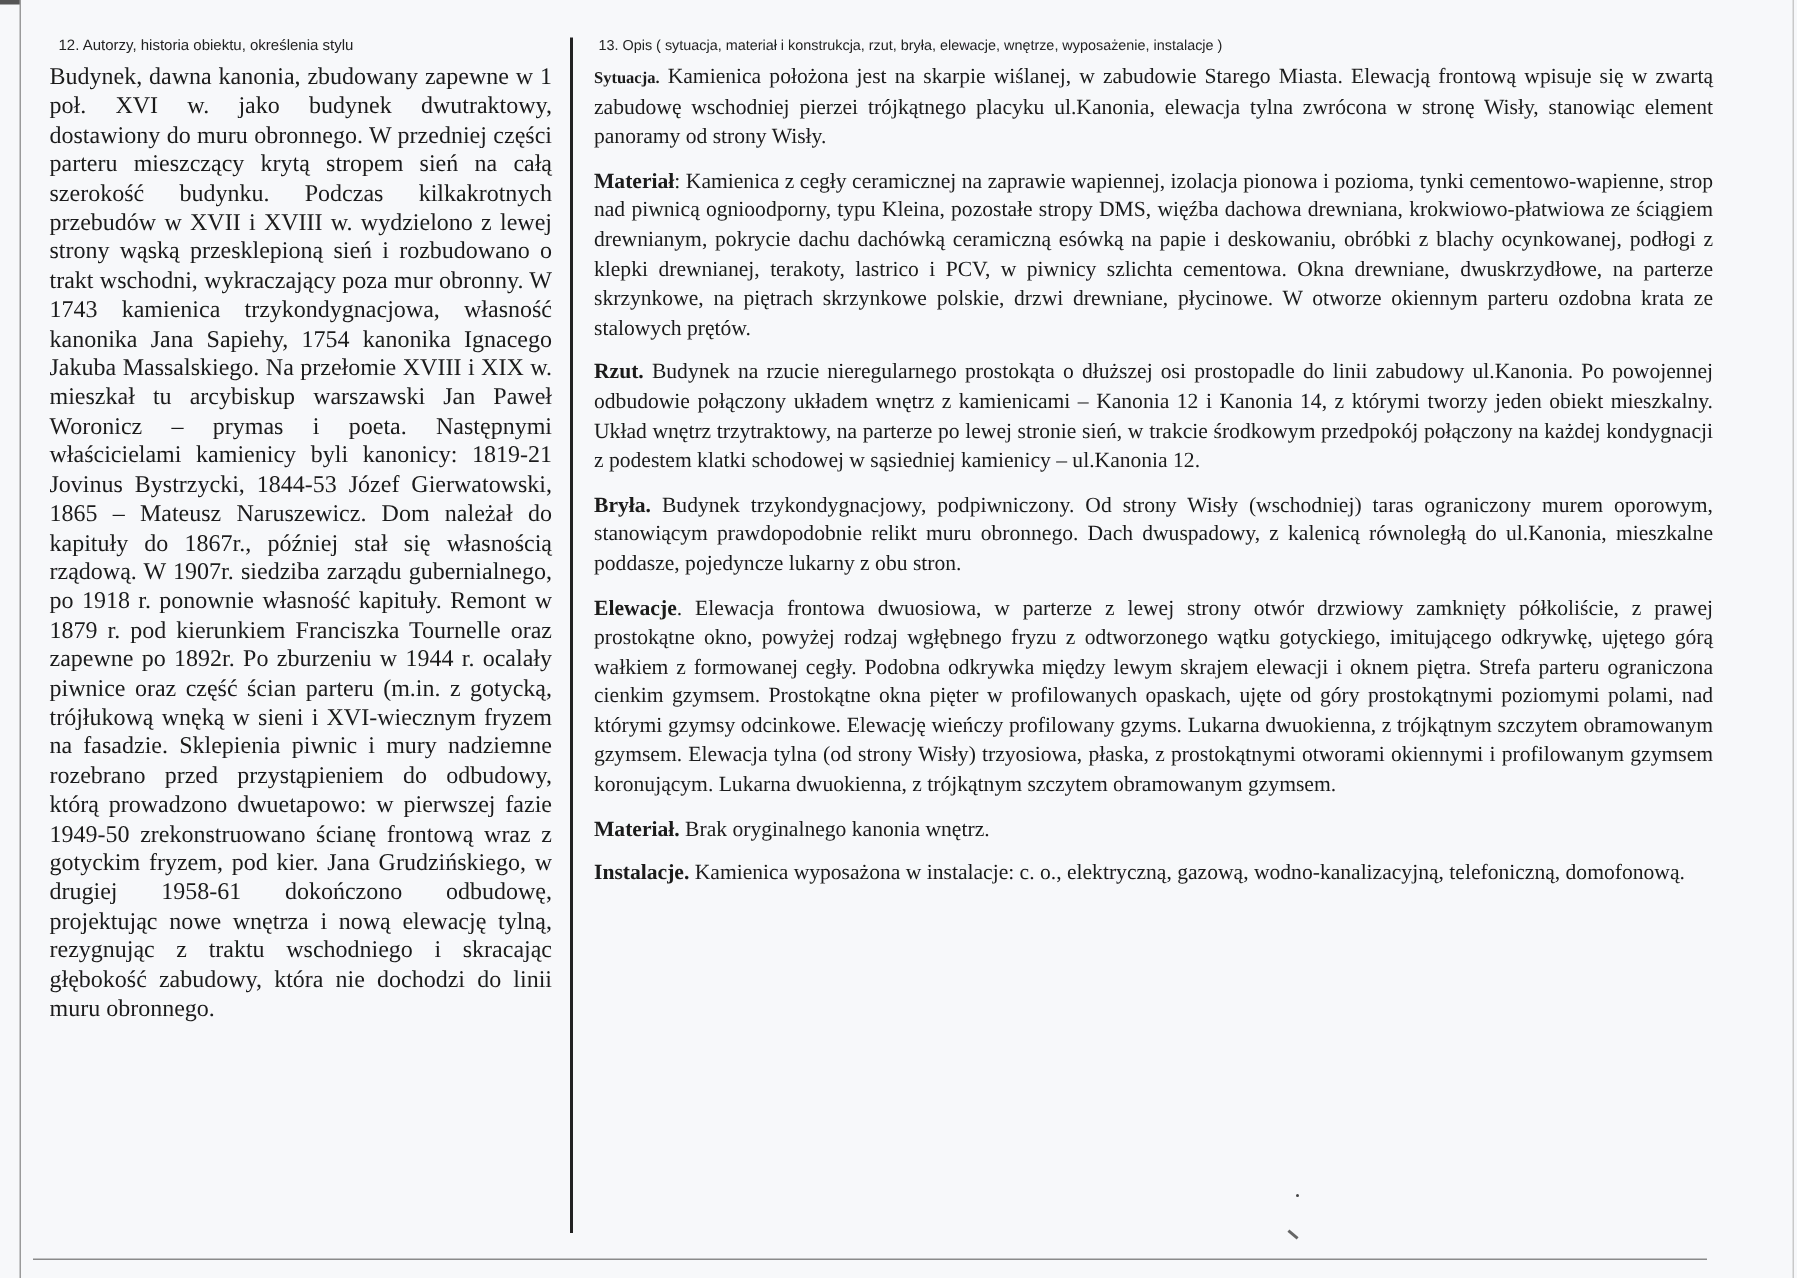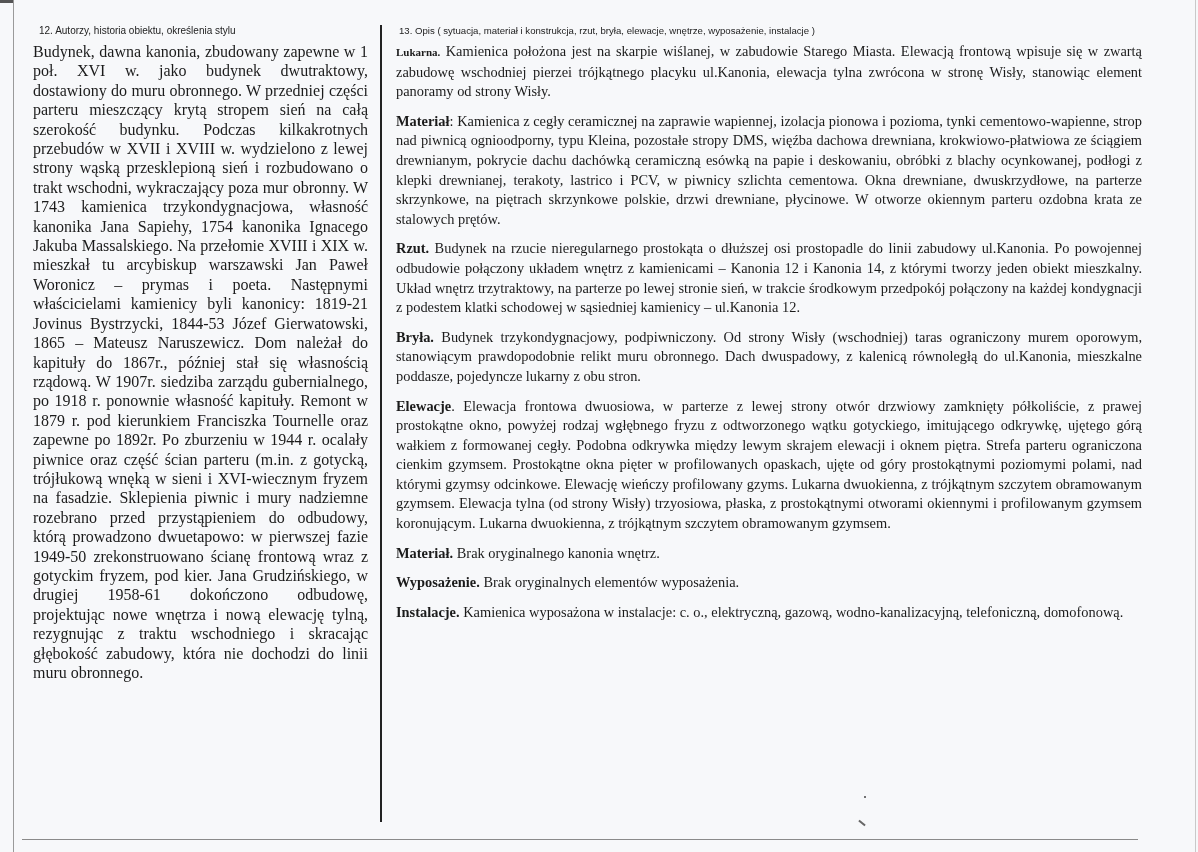--- a/index.html
+++ b/index.html
@@ -64,40 +64,37 @@
   <div class="section-header">12. Autorzy, historia obiektu, określenia stylu</div>
   <p class="left-text">Budynek, dawna kanonia, zbudowany zapewne w 1 poł. XVI w. jako budynek dwutraktowy, dostawiony  do muru obronnego. W przedniej części parteru mieszczący krytą stropem sień na całą szerokość budynku. Podczas kilkakrotnych przebudów w XVII i XVIII w. wydzielono z lewej strony wąską przesklepioną sień i rozbudowano o trakt wschodni, wykraczający poza mur obronny. W 1743 kamienica trzykondygnacjowa, własność kanonika Jana Sapiehy, 1754 kanonika Ignacego Jakuba Massalskiego. Na przełomie XVIII i XIX w. mieszkał tu arcybiskup warszawski Jan Paweł Woronicz – prymas i poeta. Następnymi właścicielami kamienicy byli kanonicy: 1819-21 Jovinus Bystrzycki, 1844-53 Józef Gierwatowski, 1865 – Mateusz Naruszewicz. Dom należał do kapituły do 1867r., później stał się własnością rządową. W 1907r. siedziba zarządu gubernialnego, po 1918 r. ponownie własność kapituły. Remont w 1879 r. pod kierunkiem Franciszka Tournelle oraz zapewne po 1892r. Po zburzeniu w 1944 r. ocalały piwnice oraz część ścian parteru (m.in. z gotycką, trójłukową wnęką w sieni i XVI-wiecznym fryzem na fasadzie. Sklepienia piwnic i mury nadziemne rozebrano przed przystąpieniem do odbudowy, którą prowadzono dwuetapowo: w pierwszej fazie 1949-50 zrekonstruowano ścianę frontową wraz z gotyckim fryzem, pod kier. Jana Grudzińskiego, w drugiej 1958-61 dokończono odbudowę, projektując nowe wnętrza i nową elewację tylną, rezygnując z traktu wschodniego i skracając głębokość zabudowy, która nie dochodzi do linii muru obronnego.</p>
 </div>
 
 <div class="divider"></div>
 
 <div class="col-right">
   <div class="section-header">13. Opis ( sytuacja, materiał i konstrukcja, rzut, bryła, elewacje, wnętrze, wyposażenie, instalacje )</div>
 
   <p class="para">
-    <span class="lead-small">Lukarna.</span><span> Kamienica położona jest na skarpie wiślanej, w zabudowie Starego Miasta. Elewacją frontową wpisuje się w zwartą zabudowę wschodniej pierzei trójkątnego placyku ul.Kanonia, elewacja tylna zwrócona w stronę Wisły, stanowiąc element panoramy od strony Wisły.</span>
+    <span class="lead-small">Sytuacja.</span><span> Kamienica położona jest na skarpie wiślanej, w zabudowie Starego Miasta. Elewacją frontową wpisuje się w zwartą zabudowę wschodniej pierzei trójkątnego placyku ul.Kanonia, elewacja tylna zwrócona w stronę Wisły, stanowiąc element panoramy od strony Wisły.</span>
   </p>
   <p class="para">
     <span class="lead">Materiał</span><span>: Kamienica z cegły ceramicznej na zaprawie wapiennej, izolacja pionowa i pozioma, tynki cementowo-wapienne, strop nad piwnicą ognioodporny, typu Kleina, pozostałe stropy DMS, więźba dachowa drewniana, krokwiowo-płatwiowa ze ściągiem drewnianym, pokrycie dachu dachówką ceramiczną esówką na papie i deskowaniu, obróbki z blachy ocynkowanej, podłogi z klepki drewnianej, terakoty, lastrico i PCV, w piwnicy szlichta cementowa. Okna drewniane, dwuskrzydłowe, na parterze skrzynkowe, na piętrach skrzynkowe polskie, drzwi drewniane, płycinowe. W otworze okiennym parteru ozdobna krata ze stalowych prętów.</span>
   </p>
   <p class="para">
     <span class="lead">Rzut.</span><span> Budynek na rzucie nieregularnego prostokąta o dłuższej osi prostopadle do linii zabudowy ul.Kanonia. Po powojennej odbudowie połączony układem wnętrz z kamienicami – Kanonia 12 i Kanonia 14, z którymi tworzy jeden obiekt mieszkalny. Układ wnętrz trzytraktowy, na parterze po lewej stronie sień, w trakcie środkowym przedpokój połączony na każdej kondygnacji z podestem klatki schodowej w sąsiedniej kamienicy – ul.Kanonia 12.</span>
   </p>
   <p class="para">
     <span class="lead">Bryła.</span><span> Budynek trzykondygnacjowy, podpiwniczony. Od strony Wisły (wschodniej) taras ograniczony murem oporowym, stanowiącym prawdopodobnie relikt muru obronnego.  Dach dwuspadowy, z kalenicą równoległą do ul.Kanonia,  mieszkalne poddasze, pojedyncze lukarny z obu stron.</span>
   </p>
   <p class="para">
     <span class="lead">Elewacje</span><span>. Elewacja frontowa dwuosiowa, w parterze z lewej strony otwór drzwiowy zamknięty półkoliście, z prawej prostokątne okno, powyżej rodzaj wgłębnego fryzu z odtworzonego wątku gotyckiego, imitującego odkrywkę, ujętego górą wałkiem z formowanej cegły. Podobna odkrywka między lewym skrajem elewacji i oknem piętra. Strefa parteru ograniczona cienkim gzymsem. Prostokątne okna pięter w profilowanych opaskach, ujęte od góry prostokątnymi poziomymi polami, nad którymi gzymsy odcinkowe. Elewację wieńczy profilowany gzyms. Lukarna dwuokienna, z trójkątnym szczytem obramowanym gzymsem. Elewacja tylna (od strony Wisły) trzyosiowa, płaska, z prostokątnymi otworami okiennymi i profilowanym gzymsem koronującym. Lukarna dwuokienna, z trójkątnym szczytem obramowanym gzymsem.</span>
   </p>
   <p class="para">
     <span class="lead">Materiał.</span><span>  Brak oryginalnego kanonia wnętrz.</span>
   </p>
   <p class="para">
-    <span class="lead">Wyposażenie.</span><span>  Brak oryginalnych elementów wyposażenia.</span>
-  </p>
-  <p class="para">
     <span class="lead">Instalacje.</span><span>  Kamienica wyposażona w instalacje: c. o., elektryczną, gazową, wodno-kanalizacyjną, telefoniczną, domofonową.</span>
   </p>
 </div>
 
 <div class="bottom-rule"></div>
 <div class="speck1"></div>
 <div class="speck2"></div>
 
 </body></html>

